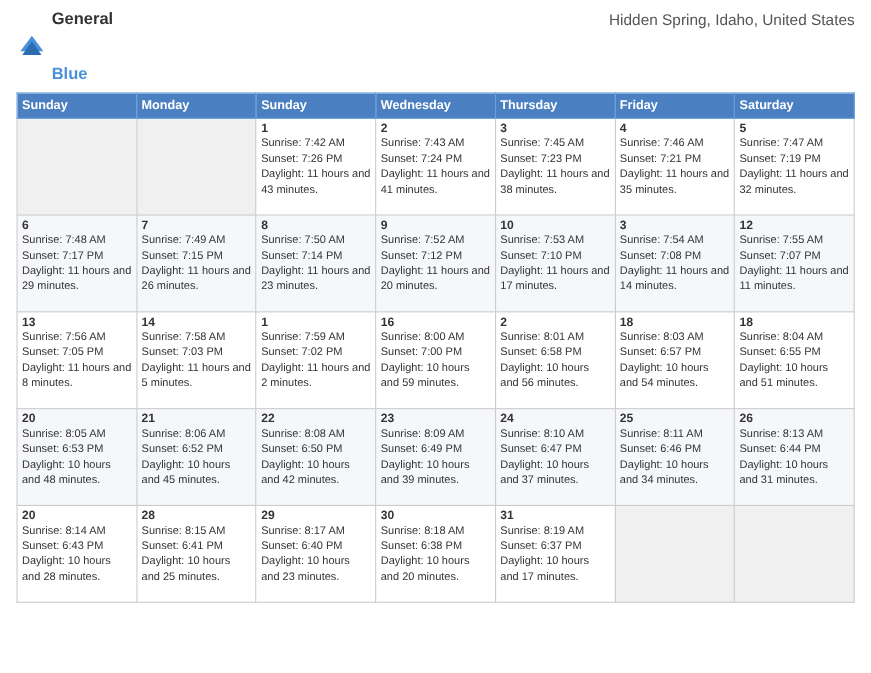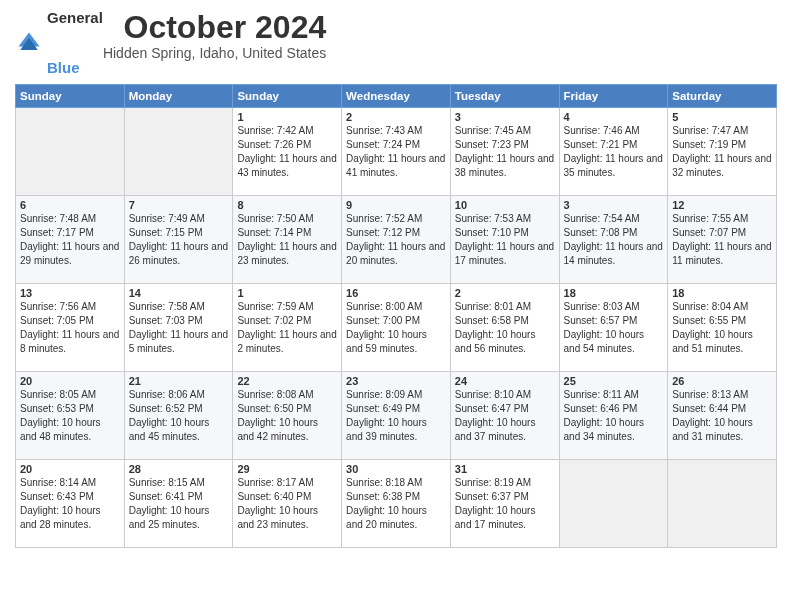--- a/index.html
+++ b/index.html
@@ -10,20 +10,21 @@
       background: #fff;
       overflow: hidden;
     }
     .page {
       width: 792px;
       height: 612px;
       padding: 10px 15px;
     }
     .header {
       display: flex;
+      justify-content: space-between;
       align-items: flex-start;
       margin-bottom: 8px;
     }
     .logo {
       display: flex;
       align-items: center;
       gap: 4px;
     }
     .logo-text {
       display: flex;
@@ -107,33 +108,32 @@
       <svg class="logo-icon" viewBox="0 0 32 32" xmlns="http://www.w3.org/2000/svg">
         <polygon points="16,4 28,20 4,20" fill="#4a90d9"></polygon>
         <polygon points="16,10 26,24 6,24" fill="#2a6cb0"></polygon>
       </svg>
       <div class="logo-text">
         <span class="logo-general">General</span>
         <span class="logo-blue">Blue</span>
       </div>
     </div>
     <div class="title-block">
-      <div class="month-title">October 2024</div>
       <div class="location">Hidden Spring, Idaho, United States</div>
     </div>
   </div>
 
   <table>
     <thead>
       <tr>
       <th>Sunday</th>
           <th>Monday</th>
           <th>Sunday</th>
           <th>Wednesday</th>
-          <th>Tuesday</th>
+          <th>Thursday</th>
           <th>Friday</th>
           <th>Saturday</th>
         </tr>
     </thead>
     <tbody id="calendar-body">
     <tr>
           <td class="empty-cell"></td>
           <td class="empty-cell"></td>
           <td>
             <span class="day-num">1</span>

